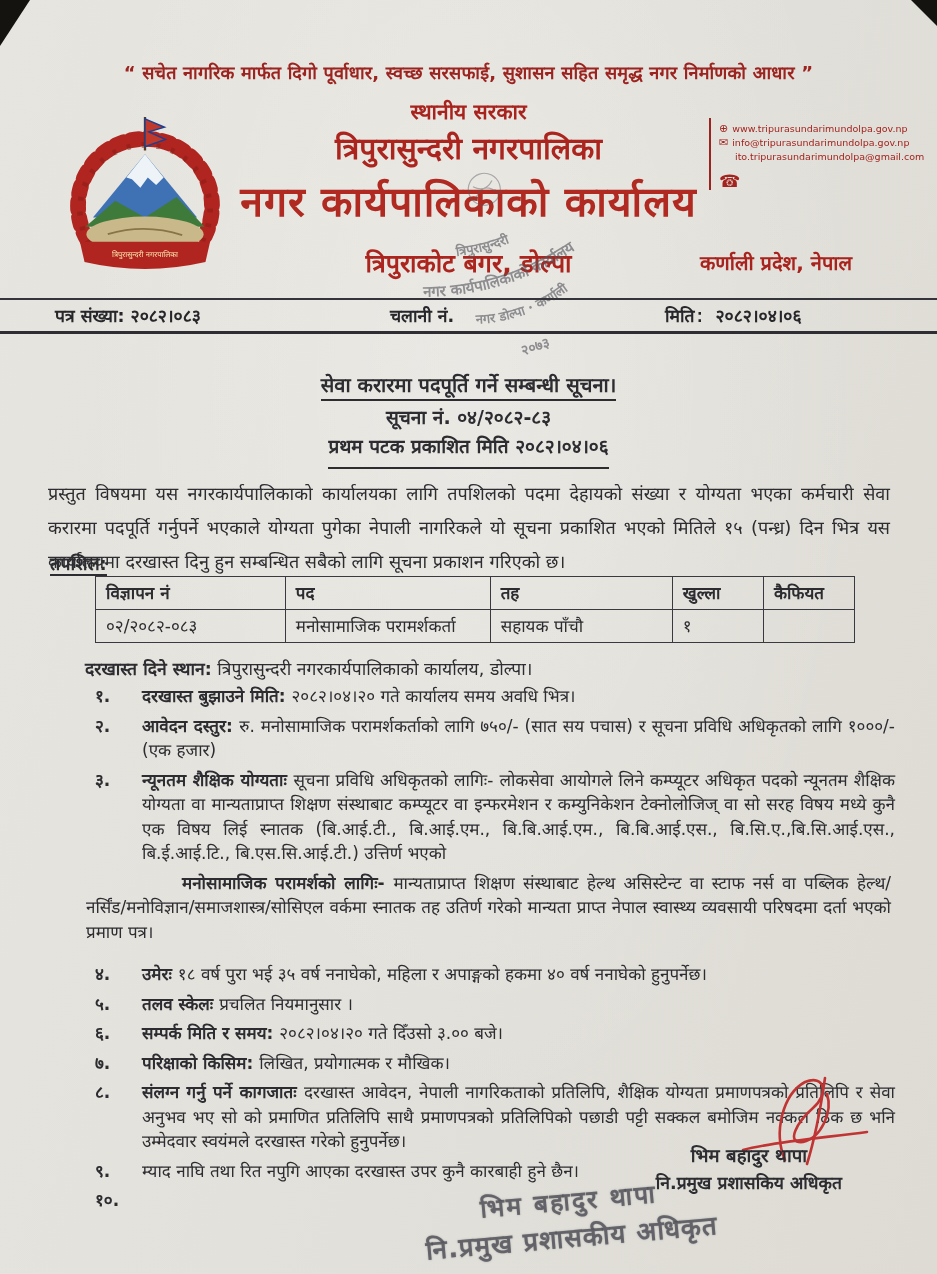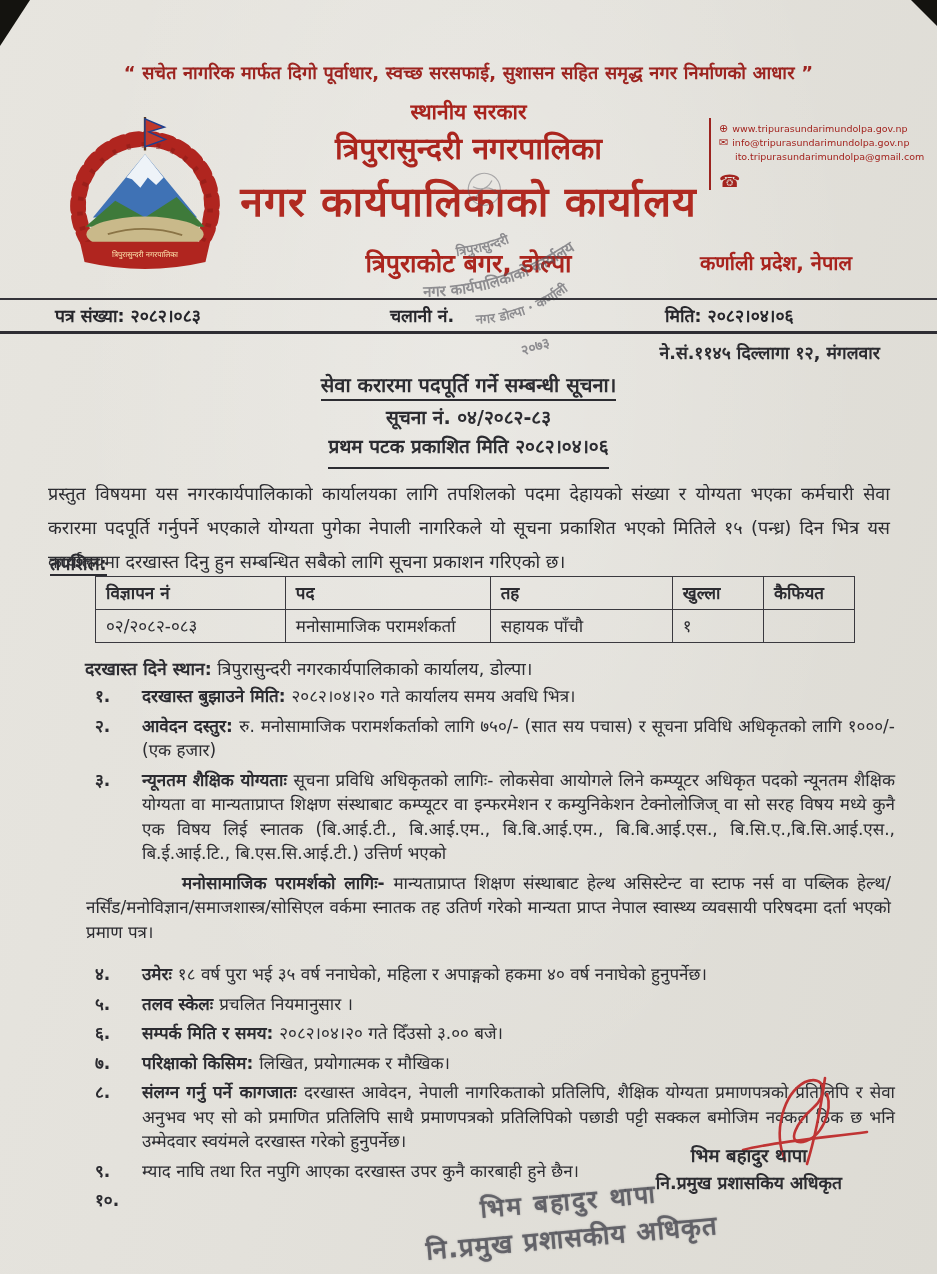--- a/index.html
+++ b/index.html
@@ -41,21 +41,21 @@
   .c-phone{font-size:17px;margin-top:10px;}
 
   
   .hstamp{left:355px;top:128px;width:300px;height:250px;opacity:.62;
     transform:rotate(-4deg);pointer-events:none;}
 
   
   .rule1{top:298px;left:0;width:937px;height:2px;background:#35343a;}
   .rule2{top:331px;left:0;width:937px;height:3px;background:#2e2d33;}
   .meta{top:303px;font-size:17.5px;font-weight:bold;color:#26262b;}
-  .m-left{left:55px;} .m-center{left:390px;} .m-right{left:665px;}
+  .m-left{left:55px;} .m-center{left:390px;} .m-right{left:665px;font-family:Liberation Mono, monospace;}
   .samvat{top:340px;right:57px;font-size:17.5px;font-weight:bold;}
 
   .n-title{top:371px;font-size:20px;font-weight:bold;}
   .n-title span{border-bottom:2px solid #2c2c31;padding-bottom:2px;}
   .n-no{top:404px;font-size:19px;font-weight:bold;}
   .n-pub{top:433px;font-size:19px;font-weight:bold;}
   .n-pub span{border-bottom:2px solid #2c2c31;padding-bottom:10px;}
 
   .body-par{top:459px;left:48px;width:842px;font-size:18px;line-height:34px;
     text-align:justify;font-weight:500;}
@@ -152,21 +152,20 @@
       <text font-size="13" font-weight="bold"><textPath href="#arcC" startOffset="12%">नगर डोल्पा · कर्णाली</textPath></text>
       <text x="150" y="228" font-size="14" font-weight="bold" text-anchor="middle">२०७३</text>
     </g>
   </svg>
 
   <div class="abs rule1"></div>
   <div class="abs meta m-left">पत्र संख्या: २०८२।०८३</div>
   <div class="abs meta m-center">चलानी नं.</div>
   <div class="abs meta m-right">मिति: २०८२।०४।०६</div>
   <div class="abs rule2"></div>
-  <div class="abs samvat">ने.सं.११४५ दिल्लागा १२, मंगलवार</div>
 
   <div class="abs center n-title"><span>सेवा करारमा पदपूर्ति गर्ने सम्बन्धी सूचना।</span></div>
   <div class="abs center n-no">सूचना नं. ०४/२०८२-८३</div>
   <div class="abs center n-pub"><span>प्रथम पटक प्रकाशित मिति २०८२।०४।०६</span></div>
 
   <p class="abs body-par">प्रस्तुत विषयमा यस नगरकार्यपालिकाको कार्यालयका लागि तपशिलको पदमा देहायको संख्या र योग्यता भएका कर्मचारी सेवा करारमा पदपूर्ति गर्नुपर्ने भएकाले योग्यता पुगेका नेपाली नागरिकले यो सूचना प्रकाशित भएको मितिले १५ (पन्ध्र) दिन भित्र यस कार्यालयमा दरखास्त दिनु हुन सम्बन्धित सबैको लागि सूचना प्रकाशन गरिएको छ।</p>
   <div class="abs tapasil"><span>तपशिल:</span></div>
 
   <table class="ntable">
     <colgroup>

